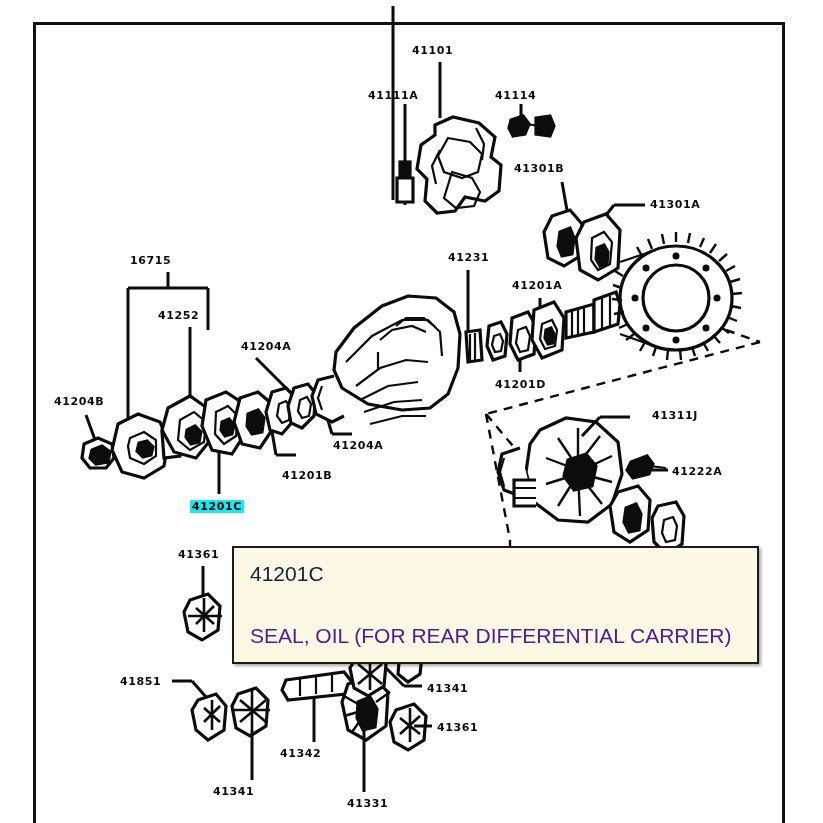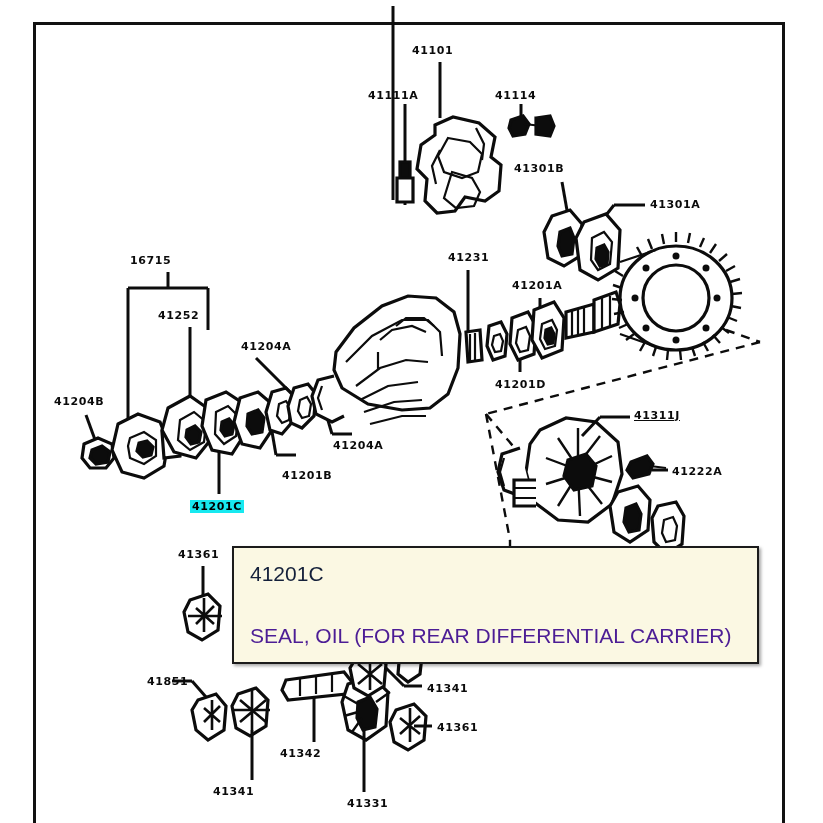--- a/index.html
+++ b/index.html
@@ -410,27 +410,27 @@
       <div class="part-label" style="left: 495px; top: 90px;">41114</div>
       <div class="part-label" style="left: 514px; top: 163px;">41301B</div>
       <div class="part-label" style="left: 650px; top: 199px;">41301A</div>
       <div class="part-label" style="left: 130px; top: 255px;">16715</div>
       <div class="part-label" style="left: 448px; top: 252px;">41231</div>
       <div class="part-label" style="left: 512px; top: 280px;">41201A</div>
       <div class="part-label" style="left: 158px; top: 310px;">41252</div>
       <div class="part-label" style="left: 241px; top: 341px;">41204A</div>
       <div class="part-label" style="left: 495px; top: 379px;">41201D</div>
       <div class="part-label" style="left: 54px; top: 396px;">41204B</div>
-      <div class="part-label" style="left: 634px; top: 410px; text-decoration: underline;">41311J</div>
+      <div class="part-label" style="left: 652px; top: 410px;">41311J</div>
       <div class="part-label" style="left: 333px; top: 440px;">41204A</div>
       <div class="part-label" style="left: 672px; top: 466px;">41222A</div>
       <div class="part-label" style="left: 282px; top: 470px;">41201B</div>
       <div class="part-label highlighted" style="left: 190px; top: 500px;">41201C</div>
       <div class="part-label" style="left: 178px; top: 549px;">41361</div>
-      <div class="part-label" style="left: 120px; top: 676px; margin-left: 27px;">41851</div>
+      <div class="part-label" style="left: 120px; top: 676px;">41851</div>
       <div class="part-label" style="left: 427px; top: 683px;">41341</div>
       <div class="part-label" style="left: 437px; top: 722px;">41361</div>
       <div class="part-label" style="left: 280px; top: 748px;">41342</div>
       <div class="part-label" style="left: 213px; top: 786px;">41341</div>
       <div class="part-label" style="left: 347px; top: 798px;">41331</div>
     </div>
 
   <div id="tooltip">
     <div class="tt-code">41201C</div>
     <div class="tt-desc">SEAL, OIL (FOR REAR DIFFERENTIAL CARRIER)</div>

